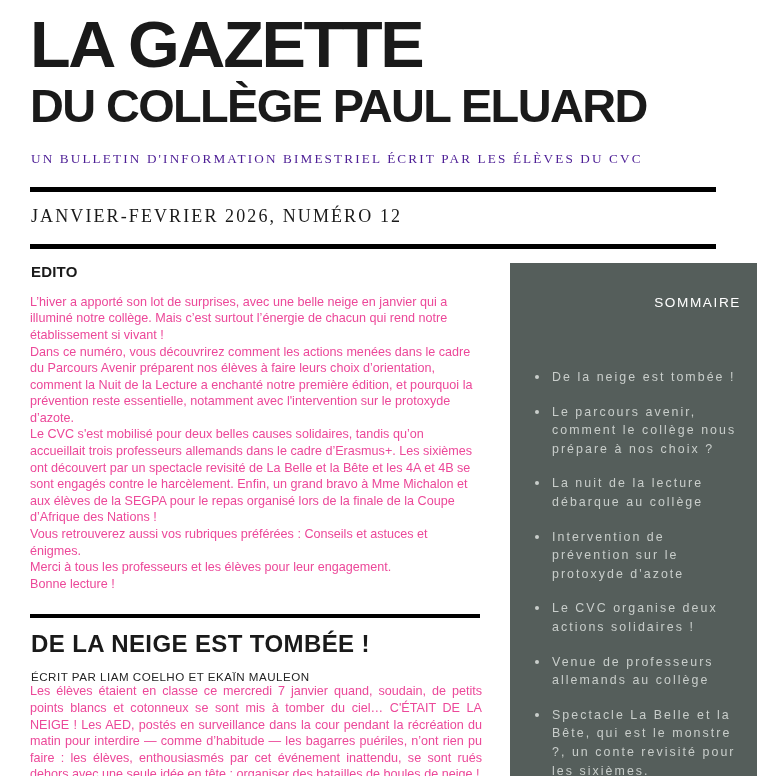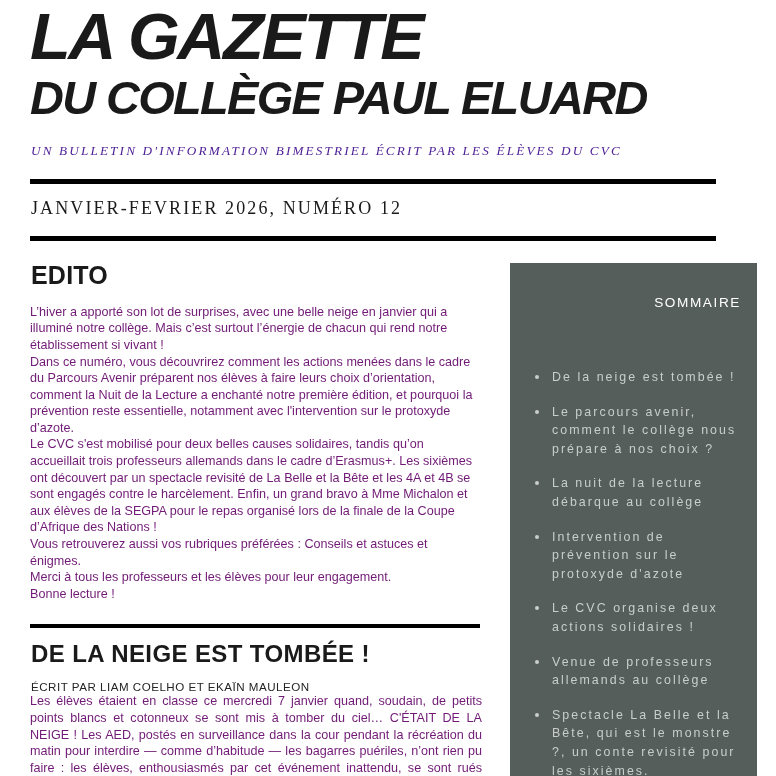--- a/index.html
+++ b/index.html
@@ -19,22 +19,21 @@
   .page {
     position: relative;
     width: 776px;
     height: 776px;
     box-sizing: border-box;
     padding: 0 30px;
   }
 
   
   .masthead {
-    padding-top: 6px;
-    font-style: italic;
+    padding-top: 14px;
   }
   .masthead-line1 {
     font-family: "Liberation Sans", sans-serif;
     font-weight: bold;
     font-size: 64px;
     line-height: 0.98;
     letter-spacing: -2.2px;
     margin: 0;
     transform: scaleX(1.04);
     transform-origin: left center;
@@ -75,41 +74,41 @@
     font-size: 18px;
     letter-spacing: 2.1px;
     margin: 14px 0 0 1px;
     white-space: nowrap;
   }
 
   
   .section-title {
     font-family: "Liberation Sans", sans-serif;
     font-weight: bold;
-    font-size: 25px;
+    font-size: 15px;
     letter-spacing: 0.2px;
-    margin: 20px 0 0 1px;
+    margin: 14px 0 0 1px;
   }
 
   
   .content {
     position: relative;
     margin-top: 0;
   }
   .col-left {
     width: 452px;
     position: relative;
   }
 
   p.body-text {
     font-family: "Liberation Sans", sans-serif;
     font-size: 12.6px;
     line-height: 16.6px;
     margin: 0;
-    color: #701a75;
+    color: #ec4899;
   }
   p.body-text + p.body-text { margin-top: 0; }
 
   .edito-body { margin-top: 14px; }
 
   .rule-narrow {
     height: 4px;
     background: #000000;
     width: 450px;
     margin: 0;

